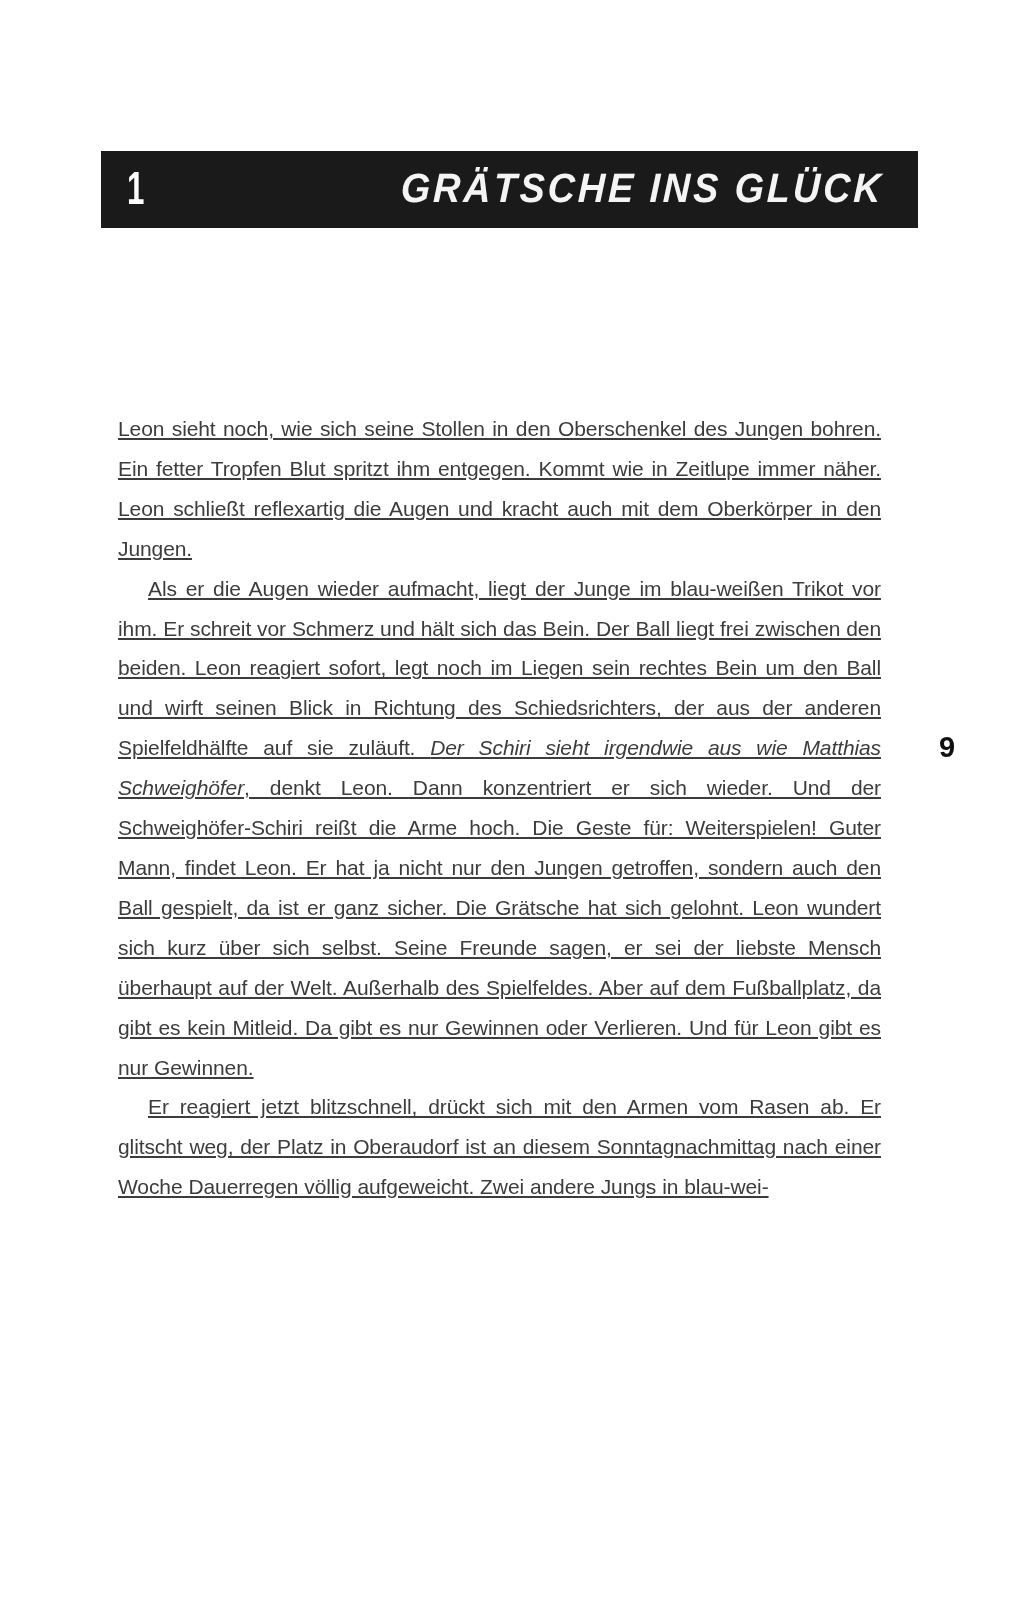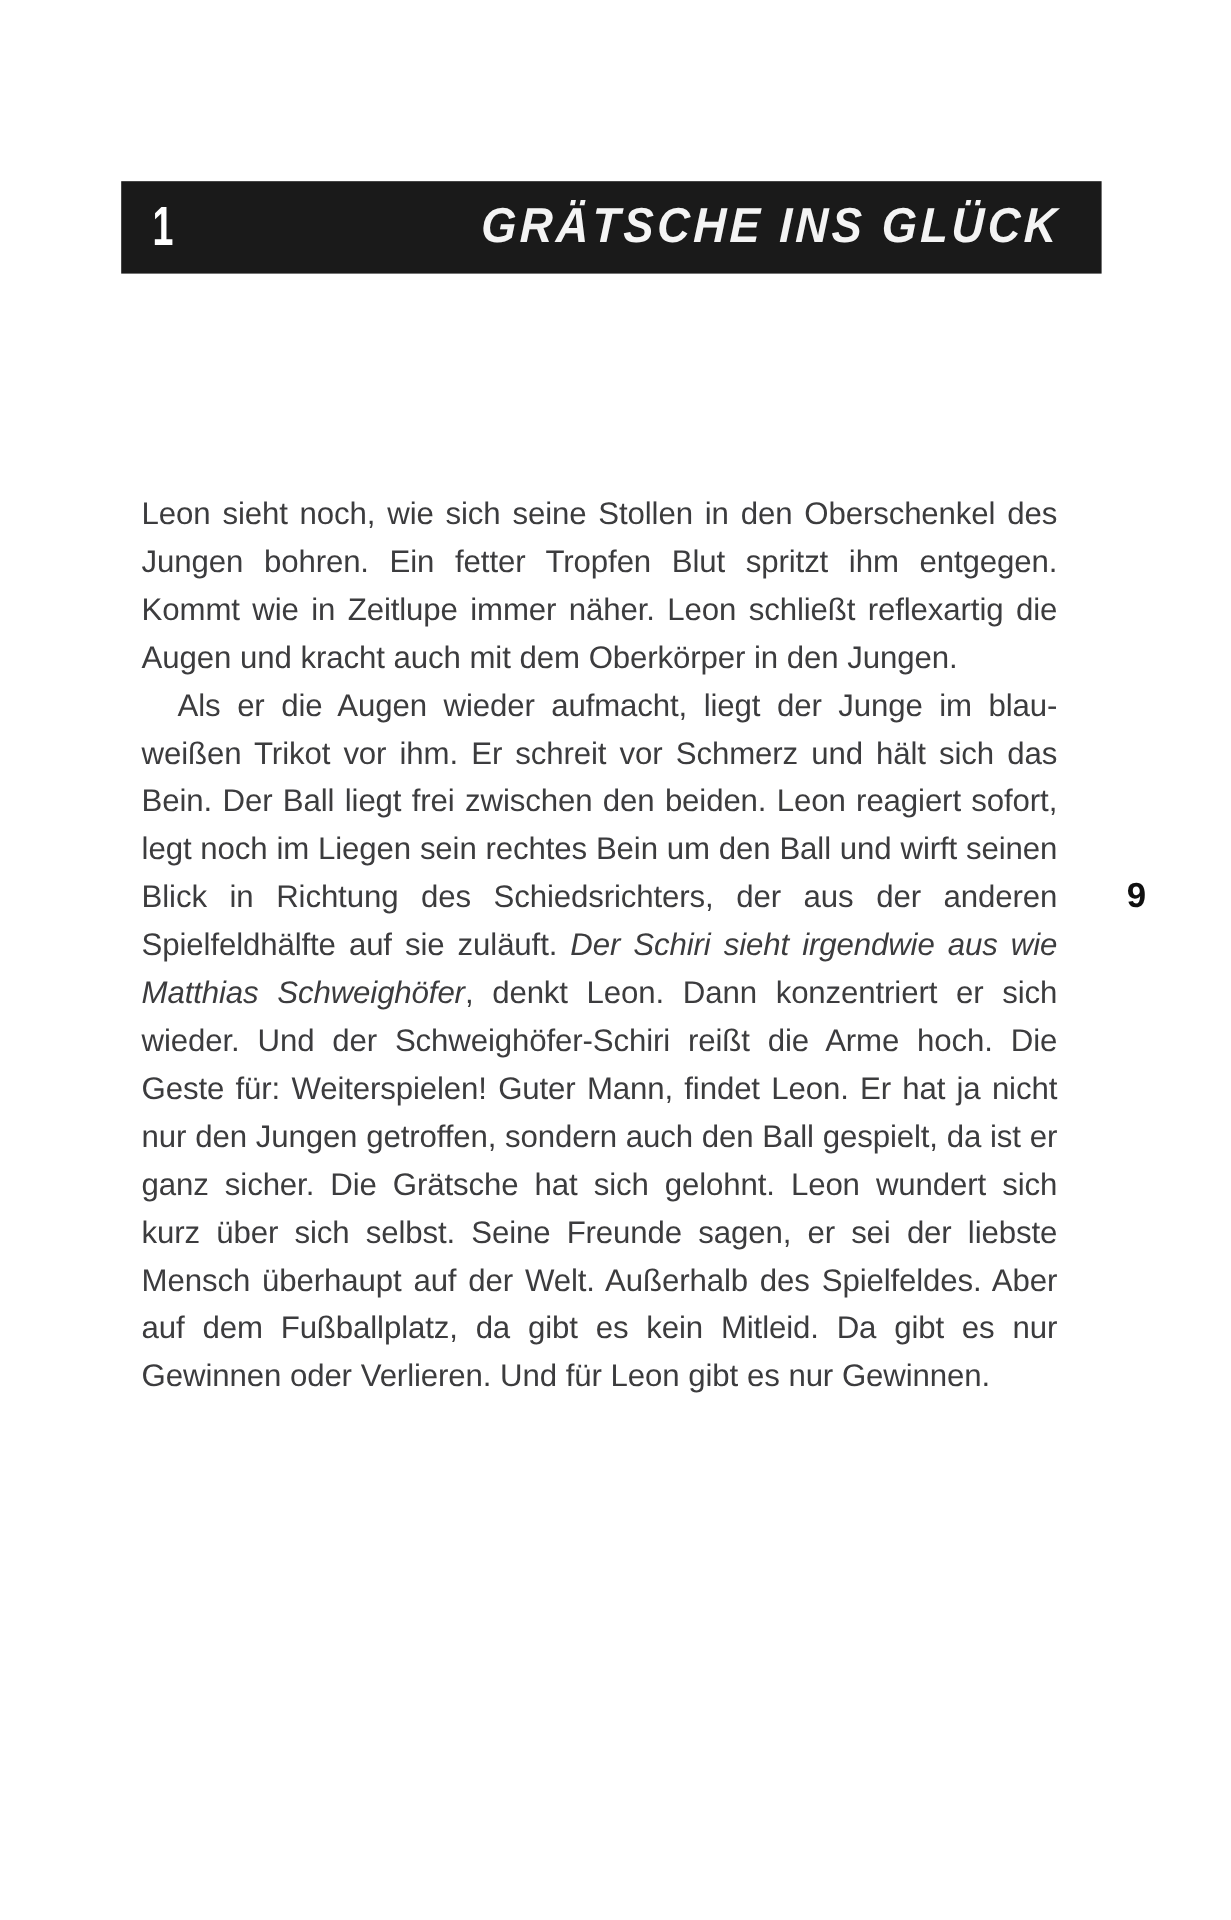--- a/index.html
+++ b/index.html
@@ -67,28 +67,29 @@
   .body-column {
     position: absolute;
     left: 118px;
     top: 409px;
     width: 763px;
   }
   .para {
     margin: 0;
     color: #3c3c3e;
     font-family: "Liberation Sans", sans-serif;
-    font-size: 26px;
+    font-size: 21px;
     line-height: 39.9px;
     text-align: justify;
     text-justify: inter-word;
     letter-spacing: -0.1px;
     word-spacing: 0.2px;
     -webkit-hyphens: none;
     hyphens: none;
+    text-decoration: underline;
   }
   .para + .para {
     text-indent: 30px;
   }
   .para em {
     font-style: italic;
   }
 
   
   .folio {
@@ -110,17 +111,18 @@
 <div class="page">
 
   <div class="chapter-banner">
     <span class="chapter-number">1</span>
     <span class="chapter-title">GRÄTSCHE INS GLÜCK</span>
   </div>
 
   <div class="body-column">
     <p class="para"><span>Leon sieht noch, wie sich seine Stollen in den Oberschenkel des Jungen bohren. Ein fetter Tropfen Blut spritzt ihm entgegen. Kommt wie in Zeitlupe immer näher. Leon schließt reflexartig die Augen und kracht auch mit dem Oberkörper in den Jungen.</span></p>
     <p class="para"><span>Als er die Augen wieder aufmacht, liegt der Junge im blau-weißen Trikot vor ihm. Er schreit vor Schmerz und hält sich das Bein. Der Ball liegt frei zwischen den beiden. Leon reagiert sofort, legt noch im Liegen sein rechtes Bein um den Ball und wirft seinen Blick in Richtung des Schiedsrichters, der aus der anderen Spielfeldhälfte auf sie zuläuft. </span><em>Der Schiri sieht irgendwie aus wie Matthias Schweighöfer</em><span>, denkt Leon. Dann konzentriert er sich wieder. Und der Schweighöfer-Schiri reißt die Arme hoch. Die Geste für: Weiterspielen! Guter Mann, findet Leon. Er hat ja nicht nur den Jungen getroffen, sondern auch den Ball gespielt, da ist er ganz sicher. Die Grätsche hat sich gelohnt. Leon wundert sich kurz über sich selbst. Seine Freunde sagen, er sei der liebste Mensch überhaupt auf der Welt. Außerhalb des Spielfeldes. Aber auf dem Fußballplatz, da gibt es kein Mitleid. Da gibt es nur Gewinnen oder Verlieren. Und für Leon gibt es nur Gewinnen.</span></p>
+    <p class="para"><span>Er reagiert jetzt blitzschnell, drückt sich mit den Armen vom Rasen ab. Er glitscht weg, der Platz in Oberaudorf ist an diesem Sonntagnachmittag nach einer Woche Dauerregen völlig aufgeweicht. Zwei andere Jungs in blau-wei-</span></p>
   </div>
 
   <div class="folio">9</div>
 
 </div>
 
 </body></html>

